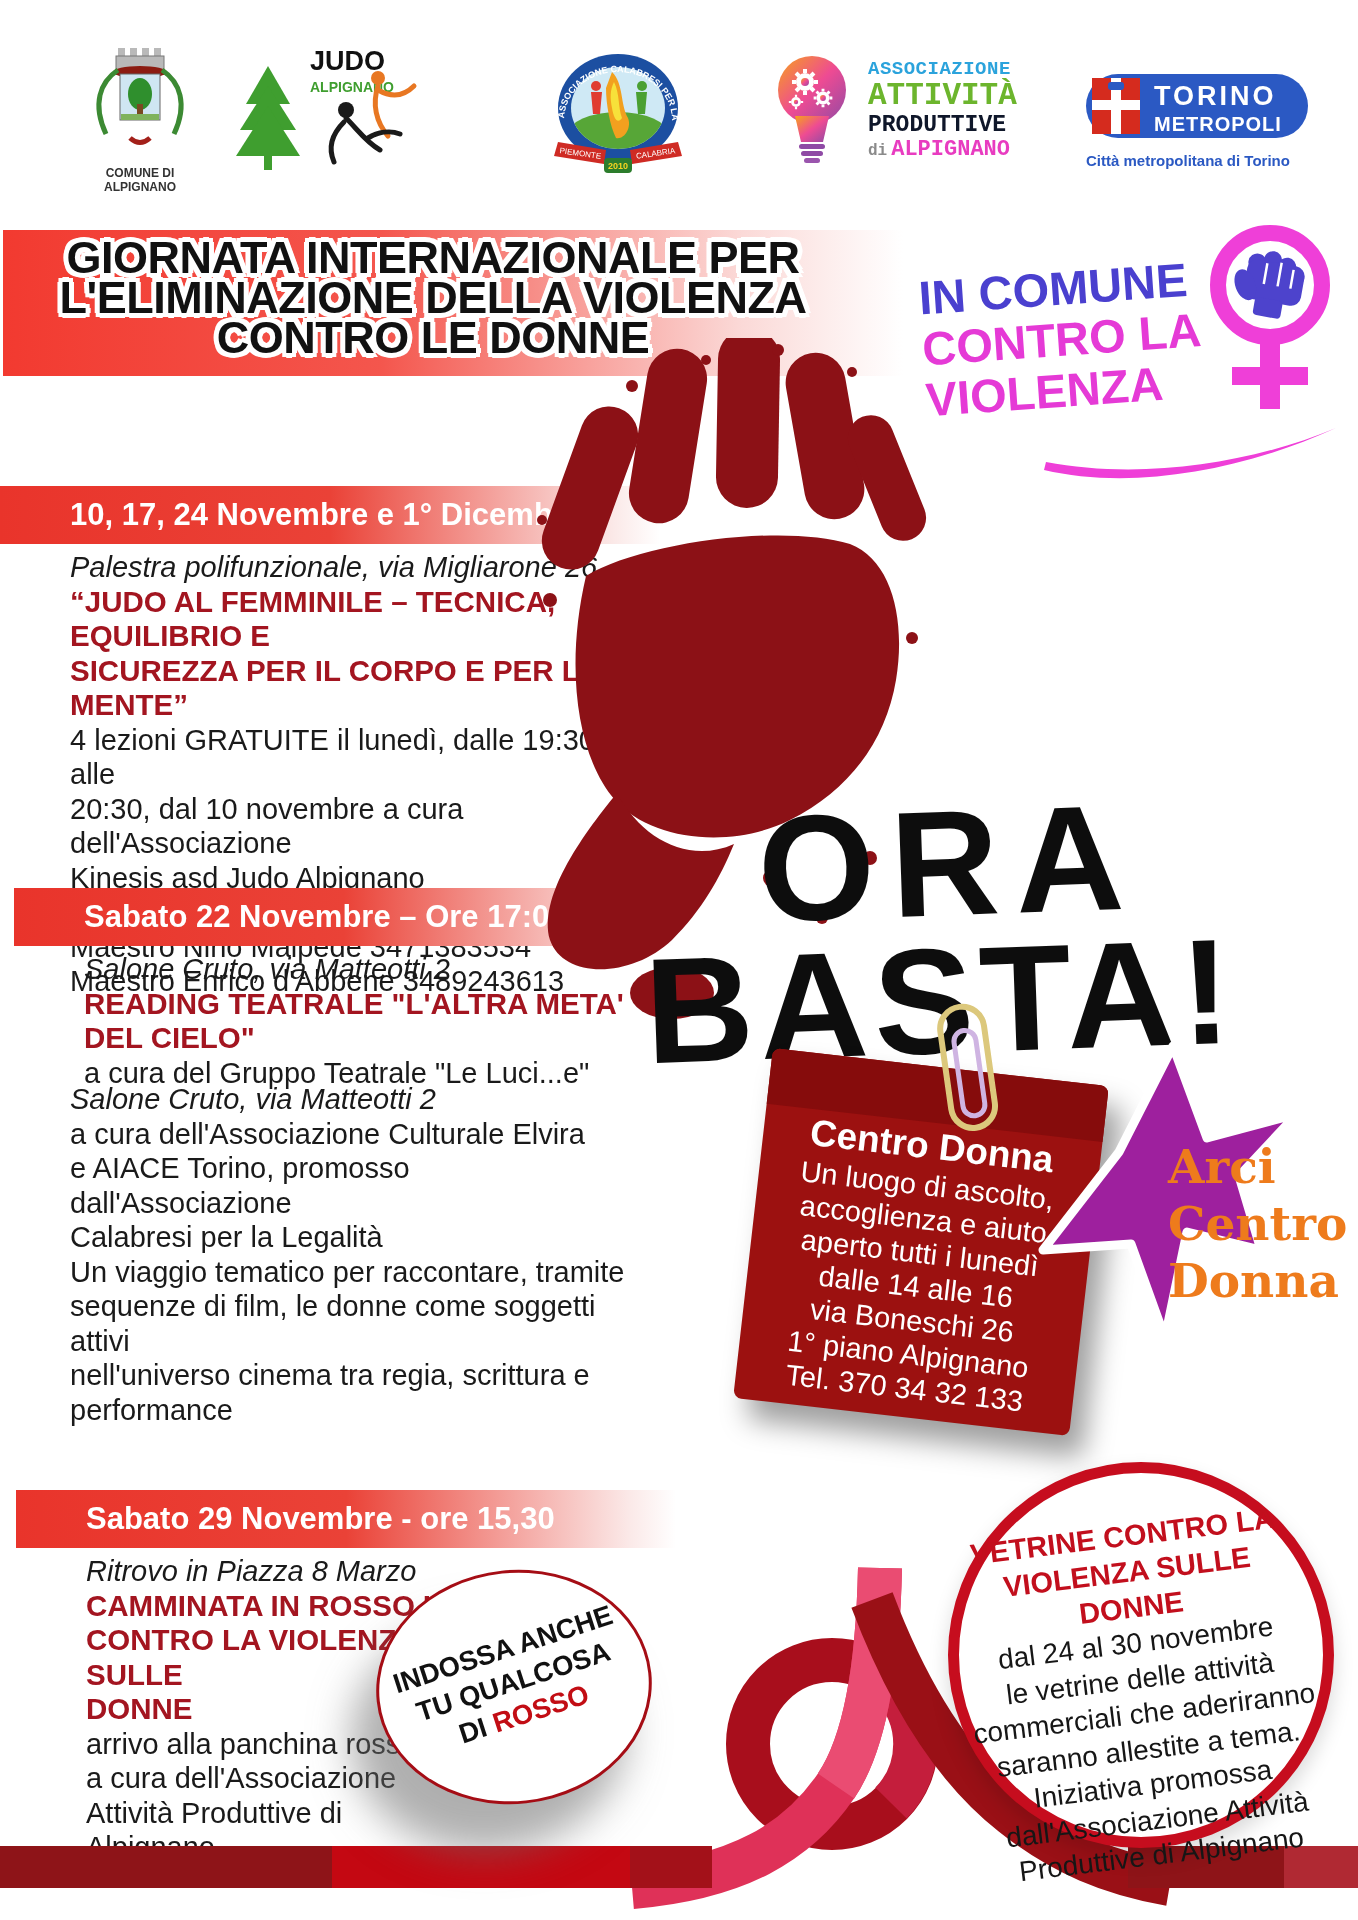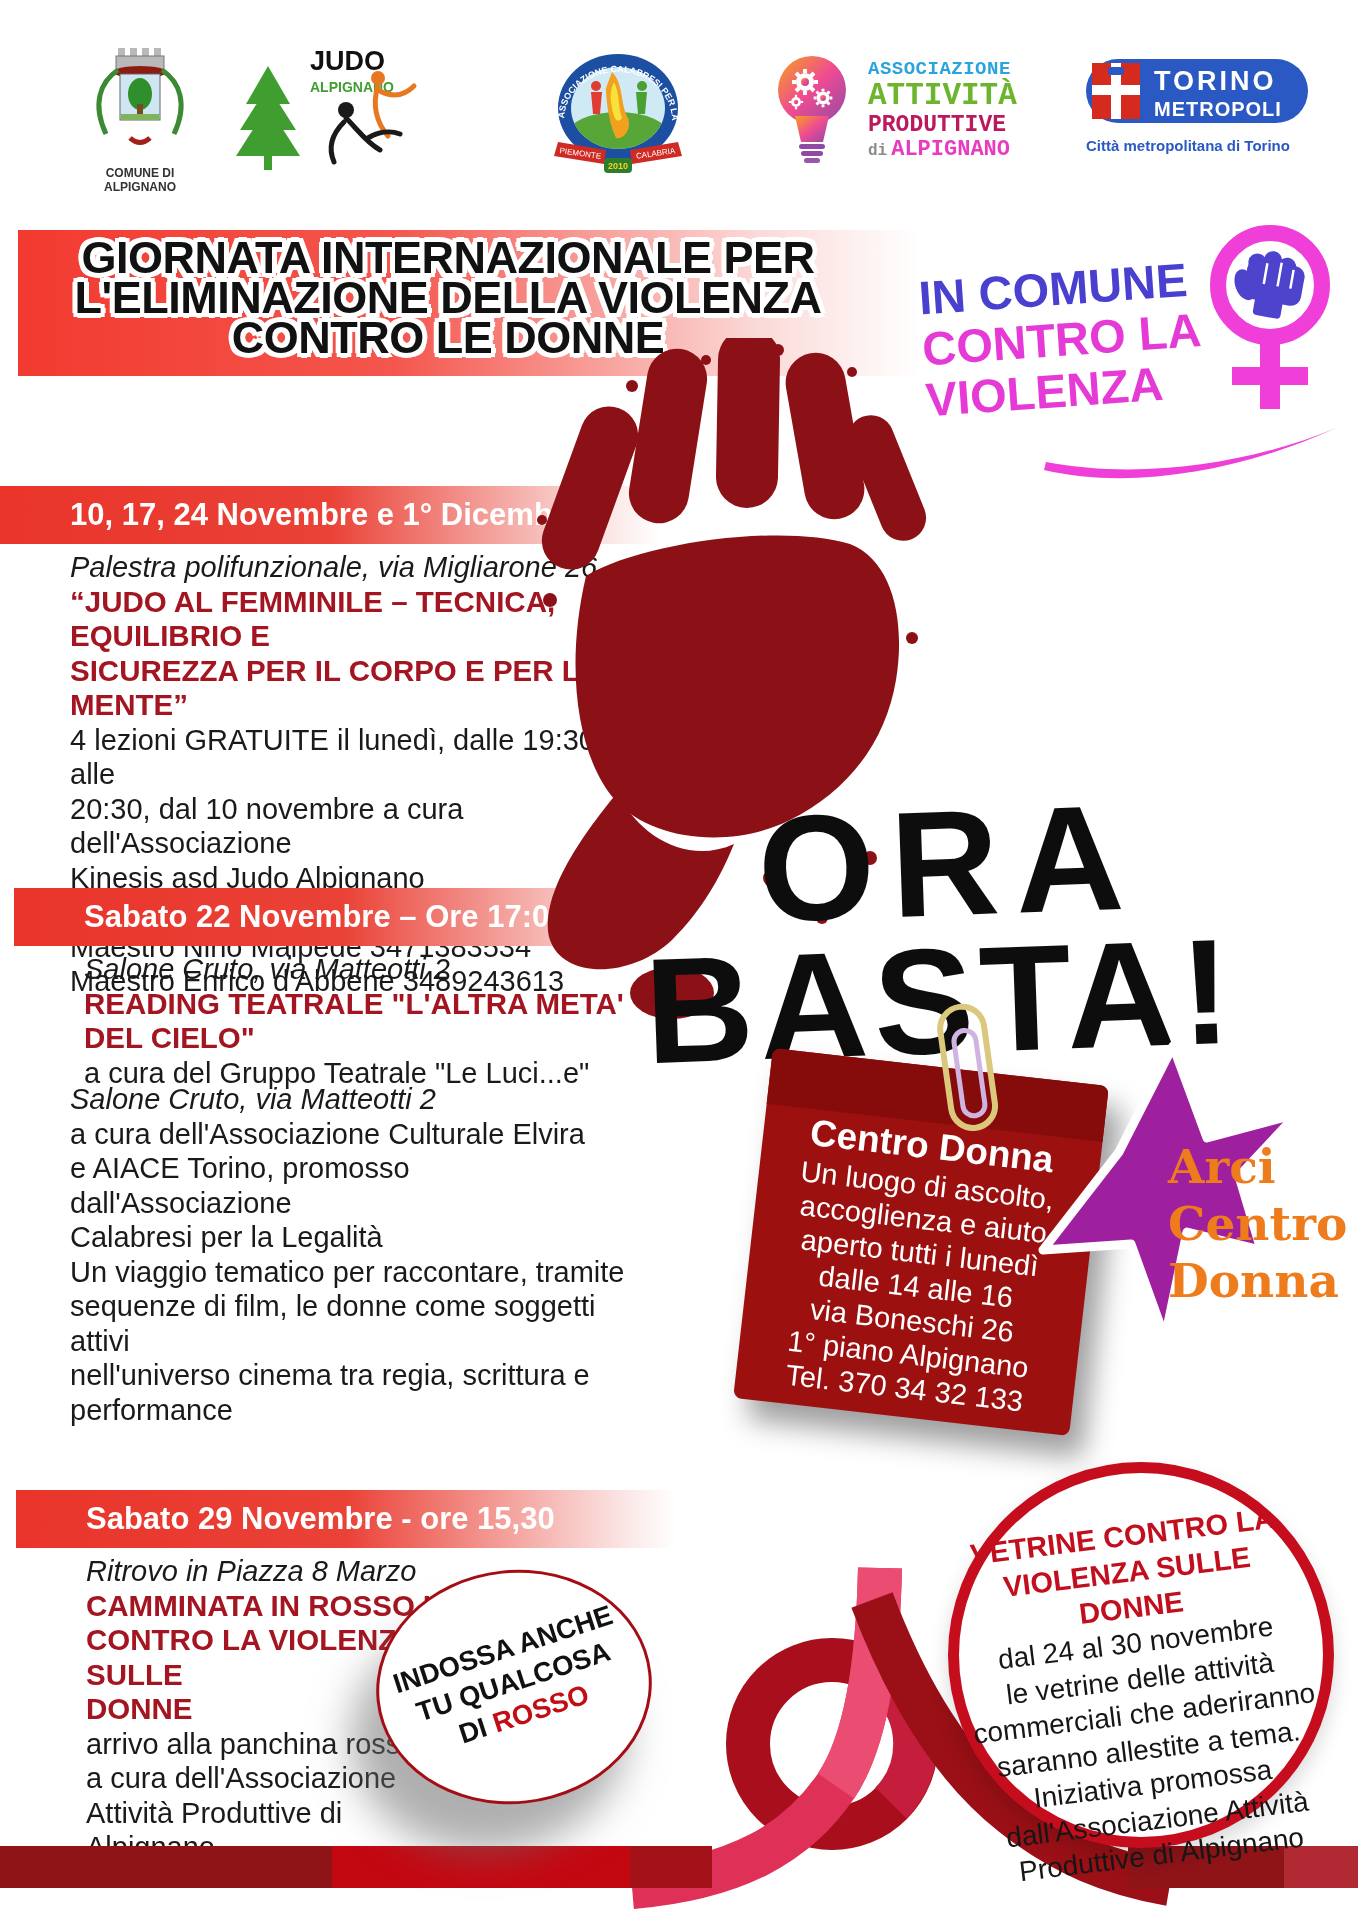--- a/index.html
+++ b/index.html
@@ -5,27 +5,27 @@
   html,body{margin:0;padding:0;background:#ffffff;}
   .poster{position:relative;width:1358px;height:1920px;background:#fff;overflow:hidden;
           font-family:"Liberation Sans",sans-serif;color:#1a1a1a;}
   .abs{position:absolute;}
 
   
   .logo-caption{font-size:12px;font-weight:bold;color:#333;text-align:center;margin-top:2px;}
   .att-col{display:flex;flex-direction:column;line-height:1.08;font-family:Liberation Mono, monospace;}
   .att-l1{font-size:19px;font-weight:bold;color:#2ba3dc;letter-spacing:.5px;}
   .att-l2{font-size:31px;font-weight:bold;color:#6cb52d;}
-  .att-l3{font-size:23px;font-weight:bold;color:#be185d;}
+  .att-l3{font-size:23px;font-weight:bold;color:#0f172a;}
   .att-l4{font-size:22px;font-weight:bold;color:#e83cc0;}
   .att-di{font-size:16px;font-weight:bold;color:#8a8a8a;margin-right:4px;}
   .torino-caption{font-size:15px;font-weight:bold;color:#2b59c3;margin-top:6px;margin-left:14px;}
 
   
-  .banner{left:18px;top:230px;width:900px;height:146px;
+  .banner{left:3px;top:230px;width:900px;height:146px;
           background:linear-gradient(90deg,#f23a30 0%,#f4564d 42%,#fbd9d7 82%,#ffffff 100%);}
   .banner-title{position:absolute;left:0;top:8px;width:860px;text-align:center;
                 font-size:45px;line-height:40px;font-weight:bold;color:#111;letter-spacing:-.5px;
                 text-shadow:-4px -4px 0 #fff,4px -4px 0 #fff,-4px 4px 0 #fff,4px 4px 0 #fff,
                             -5px 0 0 #fff,5px 0 0 #fff,0 -5px 0 #fff,0 5px 0 #fff,
                             -3px 0 0 #fff,3px 0 0 #fff,0 3px 0 #fff,0 -3px 0 #fff;}
 
   
   .campaign{left:922px;top:262px;width:300px;transform:rotate(-4deg);
             font-weight:bold;font-size:47px;line-height:51px;letter-spacing:0;}
@@ -197,21 +197,21 @@
       </g>
     </svg>
     <div class="att-col" style="margin-left:8px;">
       <span class="att-l1">ASSOCIAZIONE</span>
       <span class="att-l2">ATTIVITÀ</span>
       <span class="att-l3">PRODUTTIVE</span>
       <span class="att-l4"><span class="att-di">di</span><span>ALPIGNANO</span></span>
     </div>
   </div>
 
-  <div class="abs" style="left:1072px;top:55px;">
+  <div class="abs" style="left:1072px;top:70px;">
     <svg width="240" height="72" viewBox="0 0 240 72">
       <rect x="14" y="4" width="222" height="64" rx="32" fill="#2b59c3"></rect>
       <rect x="20" y="8" width="48" height="56" fill="#d52b1e"></rect>
       <rect x="39" y="8" width="10" height="56" fill="#ffffff"></rect>
       <rect x="20" y="30" width="48" height="10" fill="#ffffff"></rect>
       <rect x="36" y="12" width="16" height="8" rx="3" fill="#2b59c3"></rect>
       <text x="82" y="35" font-size="27" font-weight="bold" fill="#fff" letter-spacing="3" font-family="Liberation Sans,sans-serif">TORINO</text>
       <text x="82" y="61" font-size="20" font-weight="bold" fill="#fff" letter-spacing="1" font-family="Liberation Sans,sans-serif">METROPOLI</text>
     </svg>
     <div class="torino-caption">Città metropolitana di Torino</div>

